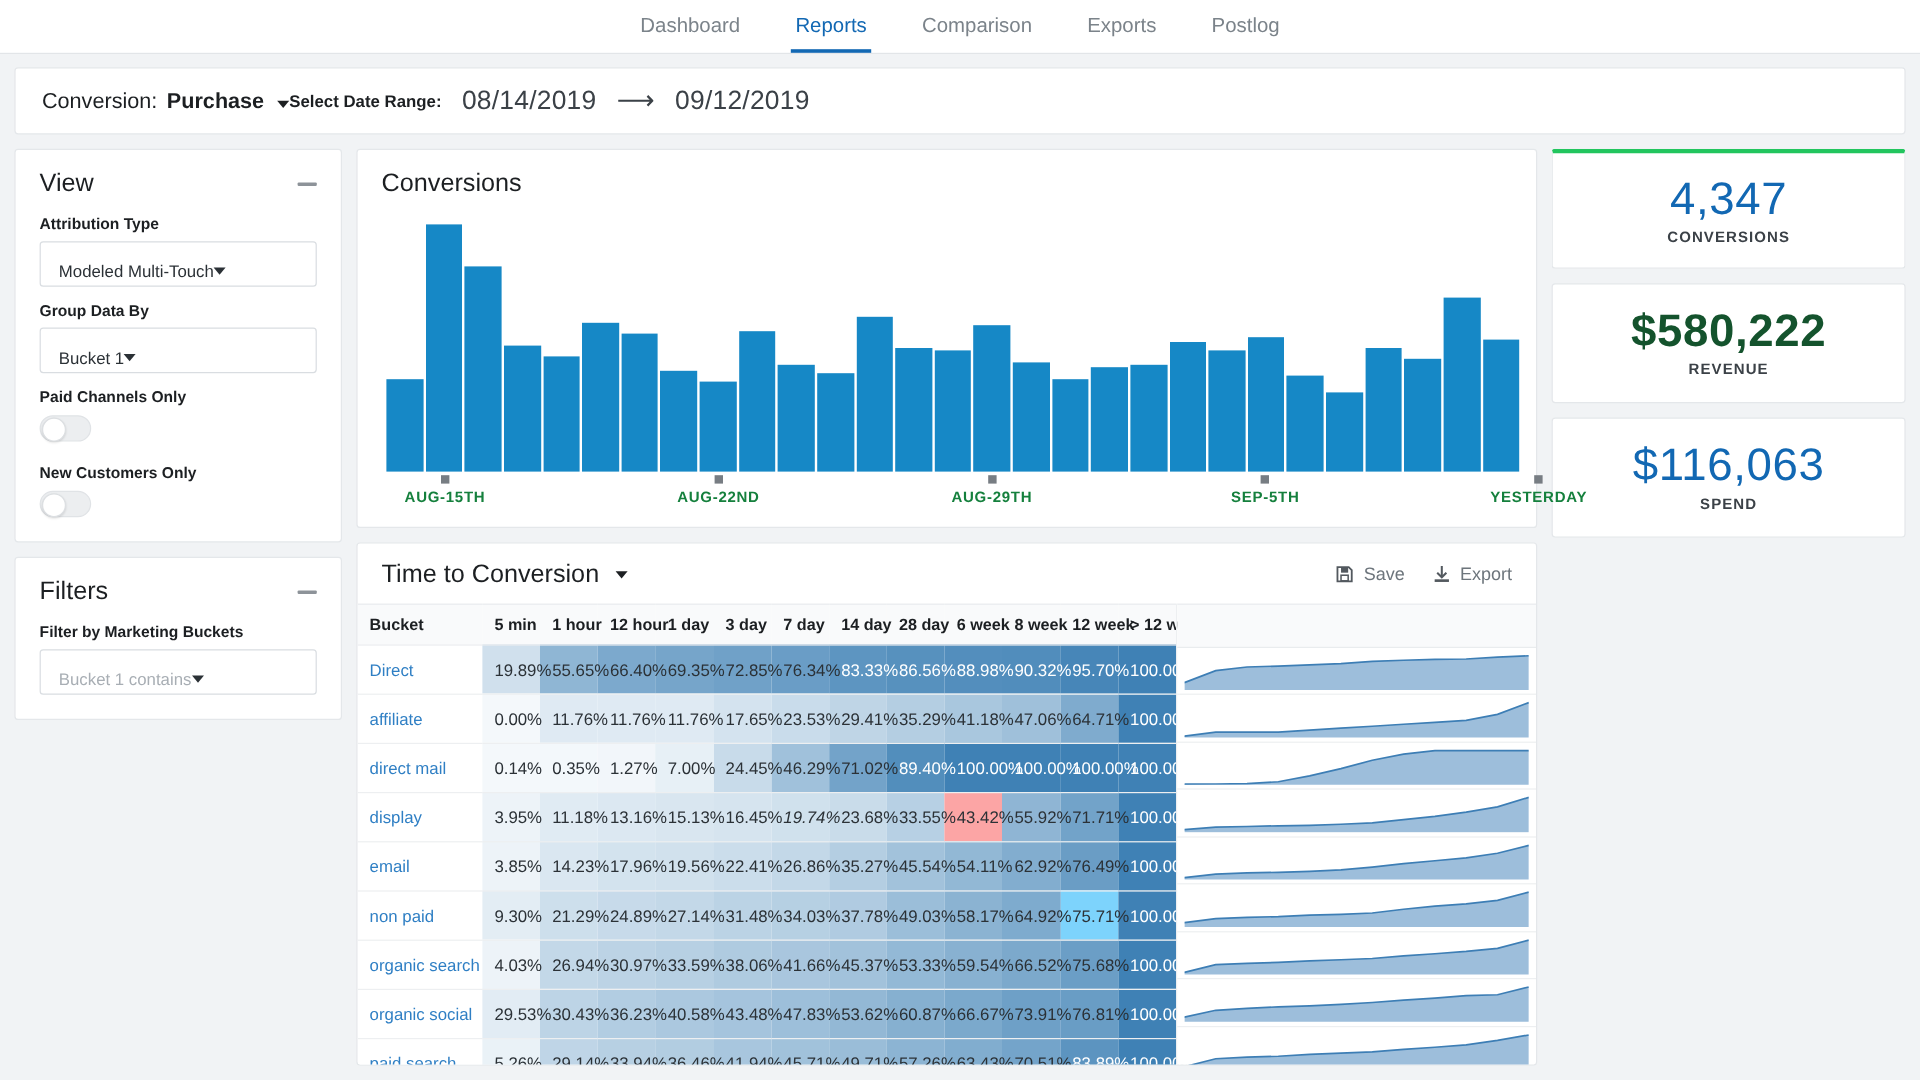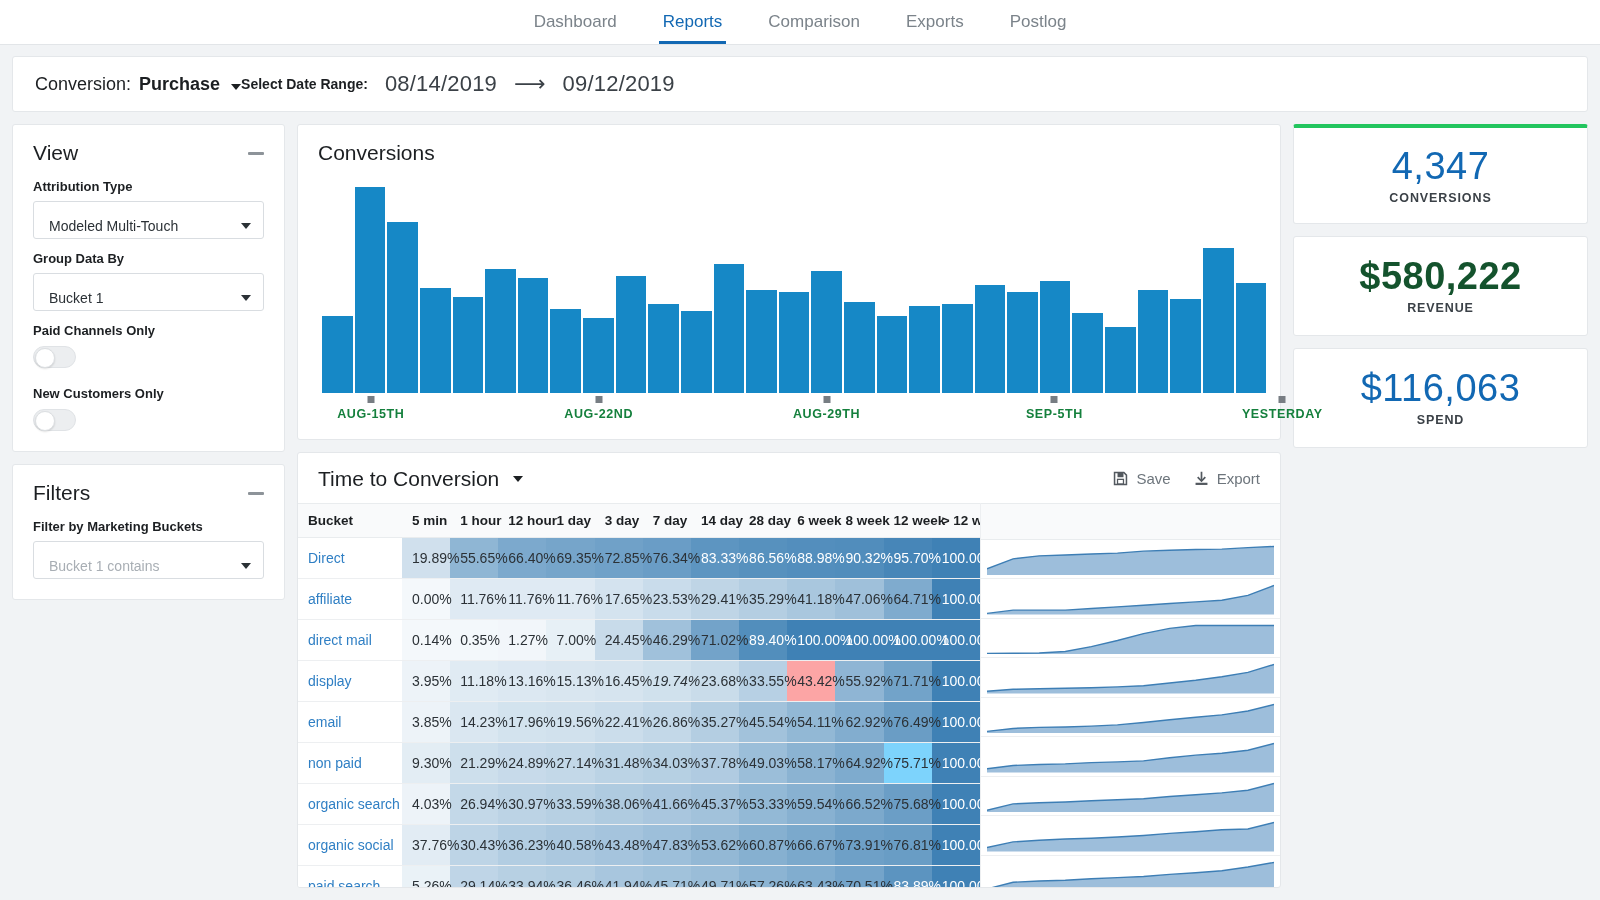--- a/index.html
+++ b/index.html
@@ -58,21 +58,21 @@
   }
   .panel-title { font-size: 21px; color: #1c1f22; }
   .collapse-btn {
     width: 16px; height: 3px; background: #8d9399; cursor: pointer; border-radius: 1px;
   }
   .panel-body { padding: 4px 20px 20px 20px; }
   .field-label { font-size: 13px; font-weight: bold; color: #1c1f22; margin: 12px 0 7px; }
   .field-label:first-child { margin-top: 0; }
   .select {
     height: 38px; border: 1px solid #d9dde1; border-radius: 3px; background: #fff;
-    display: flex; align-items: center; justify-content: space-between;
+    display: flex; align-items: center; justify-content: flex-start;
     padding: 12px 12px 0 15px; font-size: 14px; color: #2b3136; cursor: pointer;
   }
   .select.placeholder .sel-val { color: #a8aeb4; }
   .caret-dn {
     width: 0; height: 0; border-left: 5px solid transparent;
     border-right: 5px solid transparent; border-top: 6px solid #2b3136;
   }
   .toggle {
     width: 43px; height: 22px; border-radius: 11px; background: #eceef0;
     border: 1px solid #e0e3e6; position: relative; margin-top: 8px; cursor: pointer;
@@ -402,21 +402,21 @@
                   <td style="background: rgb(169, 198, 222);">41.66%</td>
                   <td style="background: rgb(162, 194, 219);">45.37%</td>
                   <td style="background: rgb(147, 185, 214);">53.33%</td>
                   <td style="background: rgb(136, 177, 209);">59.54%</td>
                   <td style="background: rgb(124, 169, 204);">66.52%</td>
                   <td style="background: rgb(107, 158, 198);">75.68%</td>
                   <td style="background: rgb(63, 129, 181); color: rgb(255, 255, 255);">100.00%</td>
                 </tr>
                 <tr>
                   <td class="bucket" style="color: rgb(47, 127, 196);">organic social</td>
-                  <td style="background: rgb(226, 236, 244);">37.76%</td>
+                  <td style="background: rgb(226, 236, 244);">29.53%</td>
                   <td style="background: rgb(189, 212, 230);">30.43%</td>
                   <td style="background: rgb(178, 205, 226);">36.23%</td>
                   <td style="background: rgb(171, 200, 223);">40.58%</td>
                   <td style="background: rgb(165, 196, 221);">43.48%</td>
                   <td style="background: rgb(157, 191, 218);">47.83%</td>
                   <td style="background: rgb(147, 184, 213);">53.62%</td>
                   <td style="background: rgb(134, 176, 208);">60.87%</td>
                   <td style="background: rgb(123, 169, 204);">66.67%</td>
                   <td style="background: rgb(110, 160, 199);">73.91%</td>
                   <td style="background: rgb(105, 157, 197);">76.81%</td>

